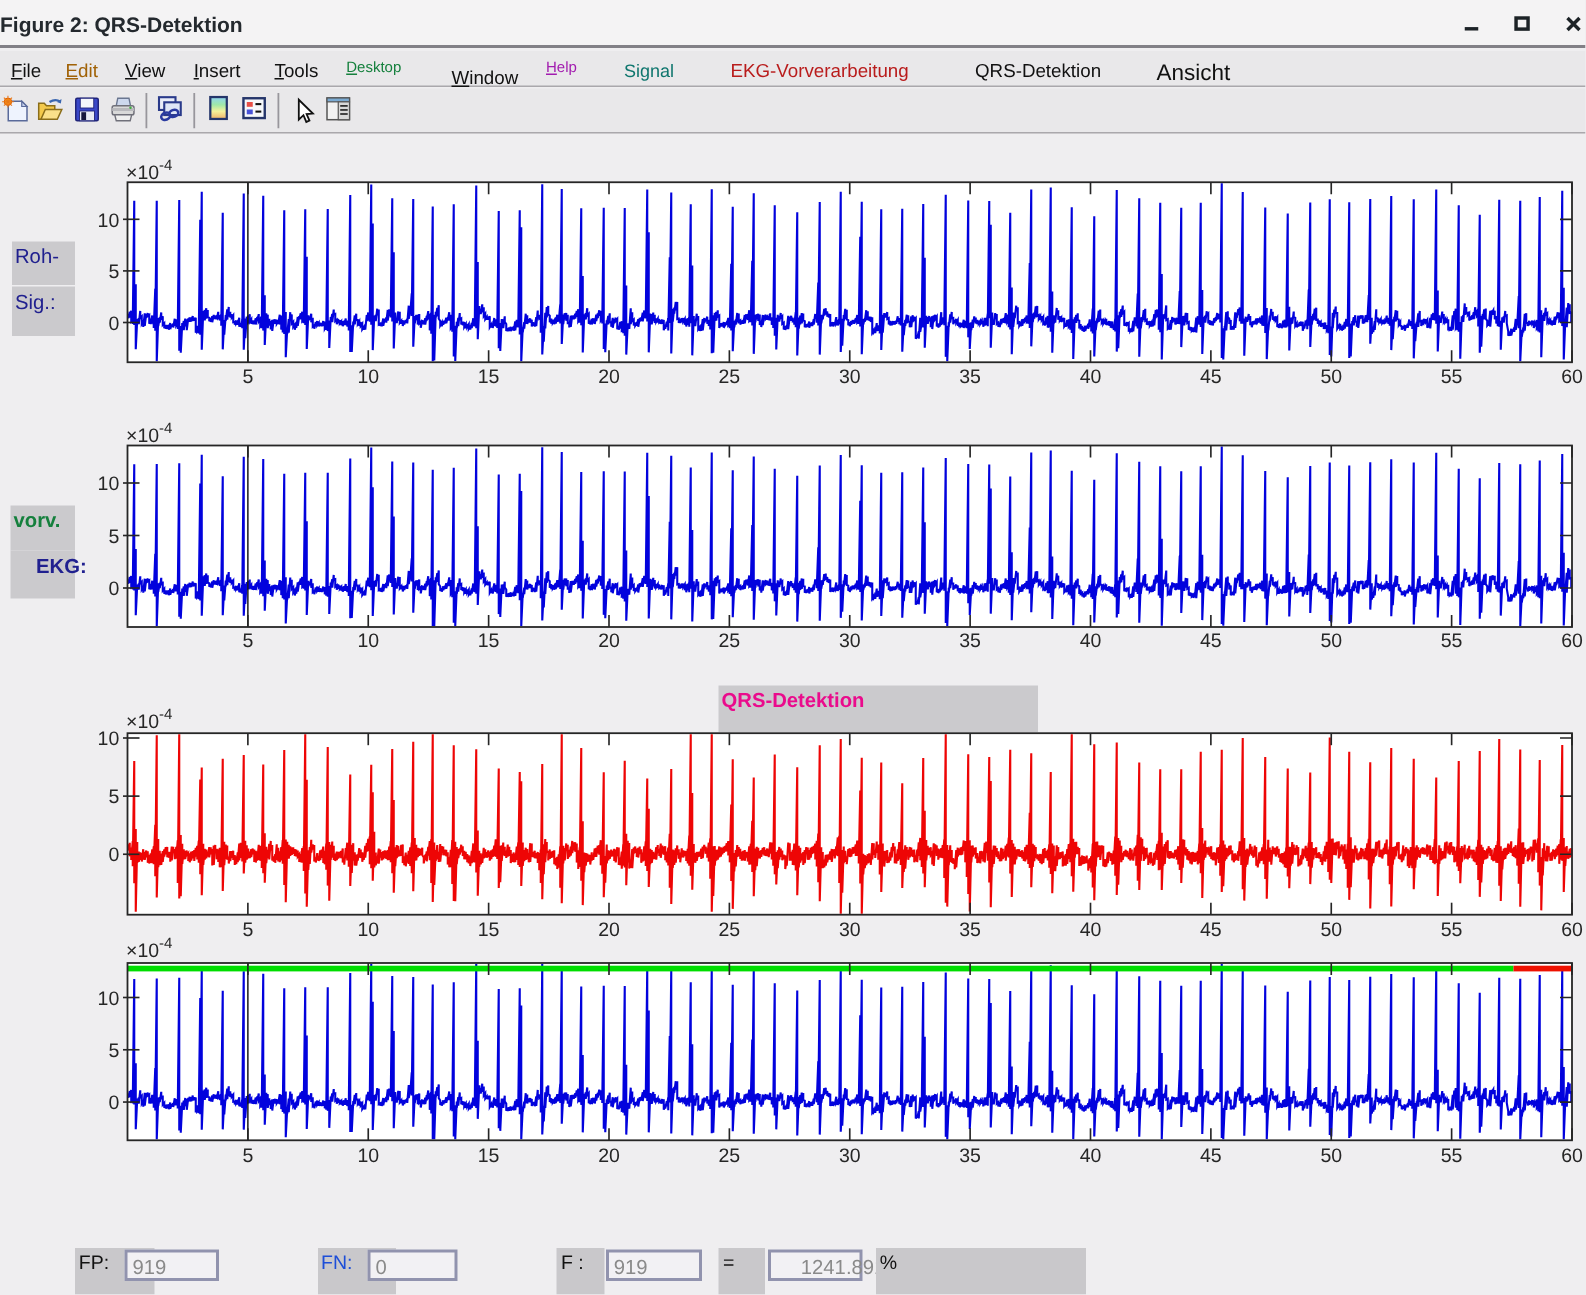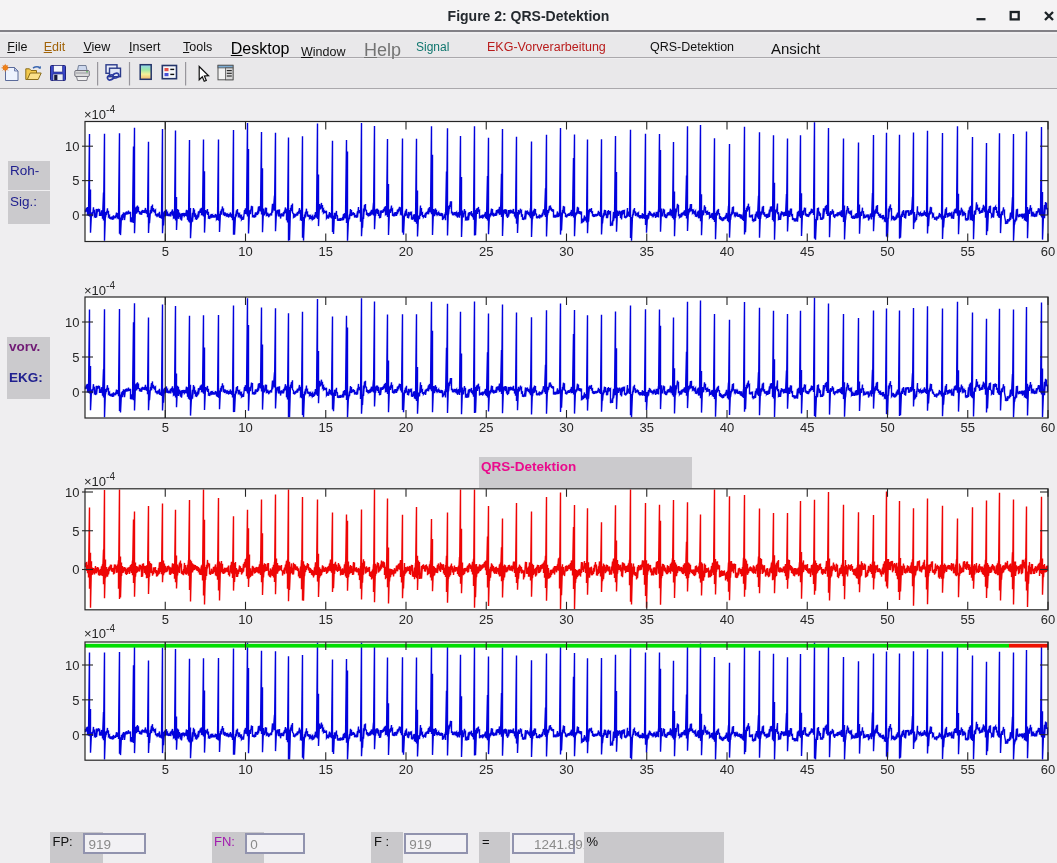--- a/index.html
+++ b/index.html
@@ -2,31 +2,31 @@
 <html><head><meta charset="utf-8">
 <style>
 *{margin:0;padding:0;box-sizing:border-box}
 html,body{width:1057px;height:863px;overflow:hidden}
 body{font-family:"Liberation Sans",sans-serif;background:#efeef0;position:relative}
 .abs{position:absolute}
 </style></head>
 <body>
 
 <div class="abs" style="left:0;top:0;width:1057px;height:32px;background:#f4f3f4;border-bottom:2px solid #828086"></div>
-<div class="abs" style="left:0;top:8px;width:1057px;text-align:center;font-size:14px;font-weight:bold;color:#24292e">Figure 2: QRS-Detektion</div>
+<div class="abs" style="left:0;top:8px;width:1057px;text-align:left;font-size:14px;font-weight:bold;color:#24292e">Figure 2: QRS-Detektion</div>
 
 <div class="abs" style="left:0;top:34px;width:1057px;height:24px;background:#e9e8ea;border-bottom:1px solid #aaa8ac"></div>
 <span style="position:absolute;left:7.3px;top:40px;font-size:12.5px;color:#111"><span style="text-decoration:underline">F</span>ile</span>
 <span style="position:absolute;left:43.7px;top:40px;font-size:12.5px;color:#a16207"><span style="text-decoration:underline">E</span>dit</span>
 <span style="position:absolute;left:83.4px;top:40px;font-size:12.5px;color:#111"><span style="text-decoration:underline">V</span>iew</span>
 <span style="position:absolute;left:129.1px;top:40px;font-size:12.5px;color:#111"><span style="text-decoration:underline">I</span>nsert</span>
 <span style="position:absolute;left:183.0px;top:40px;font-size:12.5px;color:#111"><span style="text-decoration:underline">T</span>ools</span>
-<span style="position:absolute;left:230.8px;top:40px;font-size:16px;color:#000000"><span style="text-decoration:underline">D</span>esktop</span>
+<span style="position:absolute;left:230.8px;top:40px;font-size:10px;color:#15803d"><span style="text-decoration:underline">D</span>esktop</span>
 <span style="position:absolute;left:301.0px;top:45px;font-size:12.5px;color:#111"><span style="text-decoration:underline">W</span>indow</span>
-<span style="position:absolute;left:364.0px;top:40px;font-size:18px;color:#737373"><span style="text-decoration:underline">H</span>elp</span>
+<span style="position:absolute;left:364.0px;top:40px;font-size:10px;color:#a21caf"><span style="text-decoration:underline">H</span>elp</span>
 <span style="position:absolute;left:416.0px;top:40px;font-size:12px;color:#0f766e">Signal</span>
 <span style="position:absolute;left:487.0px;top:40px;font-size:12.5px;color:#b91c1c">EKG-Vorverarbeitung</span>
 <span style="position:absolute;left:650.0px;top:40px;font-size:12.5px;color:#111">QRS-Detektion</span>
 <span style="position:absolute;left:771.0px;top:40px;font-size:15px;color:#111">Ansicht</span>
 
 <div class="abs" style="left:0;top:59px;width:1057px;height:30px;background:#e9e8ea;border-bottom:1px solid #aaa8ac"></div>
 <svg class="abs" style="left:0;top:0" width="1057" height="863">
 <g stroke="#1c2226" stroke-width="2.3" fill="none">
 <line x1="976.5" y1="19.2" x2="985.5" y2="19.2"></line>
 <rect x="1010.7" y="12" width="8" height="7.4"></rect>
@@ -299,30 +299,30 @@
     <line x1="82.0" y1="665.00" x2="93.0" y2="665.00" stroke="#262626" stroke-width="1.1"></line>
     <line x1="1048.0" y1="665.00" x2="1040.0" y2="665.00" stroke="#262626" stroke-width="1.1"></line>
     <text x="79.5" y="669.80" font-size="13" fill="#262626" text-anchor="end">10</text>
     <text x="84" y="638.0" font-size="13" fill="#262626">×10<tspan dy="-6" font-size="10">-4</tspan></text>
 </svg>
 <div style="position:absolute;left:8px;top:161px;width:42px;height:29px;background:#cbcacd"></div>
 <div style="position:absolute;left:10px;top:163px;font-size:13.5px;font-weight:normal;color:#20208f">Roh-</div>
 <div style="position:absolute;left:8px;top:190.8px;width:42px;height:33.2px;background:#cbcacd"></div>
 <div style="position:absolute;left:10px;top:194px;font-size:13.5px;font-weight:normal;color:#20208f">Sig.:</div>
 <div style="position:absolute;left:7px;top:337px;width:43px;height:29.5px;background:#cbcacd"></div>
-<div style="position:absolute;left:9px;top:339px;font-size:13.5px;font-weight:bold;color:#701a75">vorv.</div>
+<div style="position:absolute;left:9px;top:339px;font-size:13.5px;font-weight:bold;color:#15803d">vorv.</div>
 <div style="position:absolute;left:7px;top:367.3px;width:43px;height:31.7px;background:#cbcacd"></div>
-<div style="position:absolute;left:9px;top:370px;font-size:13.5px;font-weight:bold;color:#20208f">EKG:</div>
+<div style="position:absolute;left:24px;top:370px;font-size:13.5px;font-weight:bold;color:#20208f">EKG:</div>
 <div style="position:absolute;left:479px;top:457px;width:212.5px;height:31px;background:#cbcacd"></div>
 <div style="position:absolute;left:481px;top:458.5px;font-size:13.5px;font-weight:bold;color:#ea0b8c">QRS-Detektion</div>
 <div style="position:absolute;left:50.3px;top:832px;width:52.7px;height:31px;background:#c9c8cb"></div>
 <div style="position:absolute;left:52.5px;top:834px;font-size:13px;color:#111">FP:</div>
 <div style="position:absolute;left:83.4px;top:832.5px;width:63px;height:21.5px;background:#f2f1f4;border:2px solid #9193ae;font-size:13.5px;color:#8a8a8a;line-height:19.5px;padding-left:3px">919</div>
 <div style="position:absolute;left:211.6px;top:832px;width:52.8px;height:31px;background:#c9c8cb"></div>
-<div style="position:absolute;left:214px;top:834px;font-size:13px;color:#a21caf">FN:</div>
+<div style="position:absolute;left:214px;top:834px;font-size:13px;color:#1d4ed8">FN:</div>
 <div style="position:absolute;left:245.3px;top:832.5px;width:60px;height:21.5px;background:#f2f1f4;border:2px solid #9193ae;font-size:13.5px;color:#8a8a8a;line-height:19.5px;padding-left:3px">0</div>
 <div style="position:absolute;left:371px;top:832px;width:32.3px;height:31px;background:#c9c8cb"></div>
 <div style="position:absolute;left:374px;top:834px;font-size:13px;color:#111">F :</div>
 <div style="position:absolute;left:404.2px;top:832.5px;width:63.6px;height:21.5px;background:#f2f1f4;border:2px solid #9193ae;font-size:13.5px;color:#8a8a8a;line-height:19.5px;padding-left:3px">919</div>
 <div style="position:absolute;left:478.8px;top:832px;width:31.2px;height:31px;background:#c9c8cb"></div>
 <div style="position:absolute;left:482px;top:834px;font-size:13px;color:#111">=</div>
 <div style="position:absolute;left:511.9px;top:832.5px;width:63.1px;height:21.5px;background:#f2f1f4;border:2px solid #9193ae;font-size:13.5px;color:#8a8a8a;line-height:19.5px;padding-left:20px">1241.891</div>
 <div style="position:absolute;left:584.4px;top:832px;width:139.2px;height:31px;background:#c9c8cb"></div>
 <div style="position:absolute;left:586.5px;top:834px;font-size:13px;color:#111">%</div>
 </body></html>

